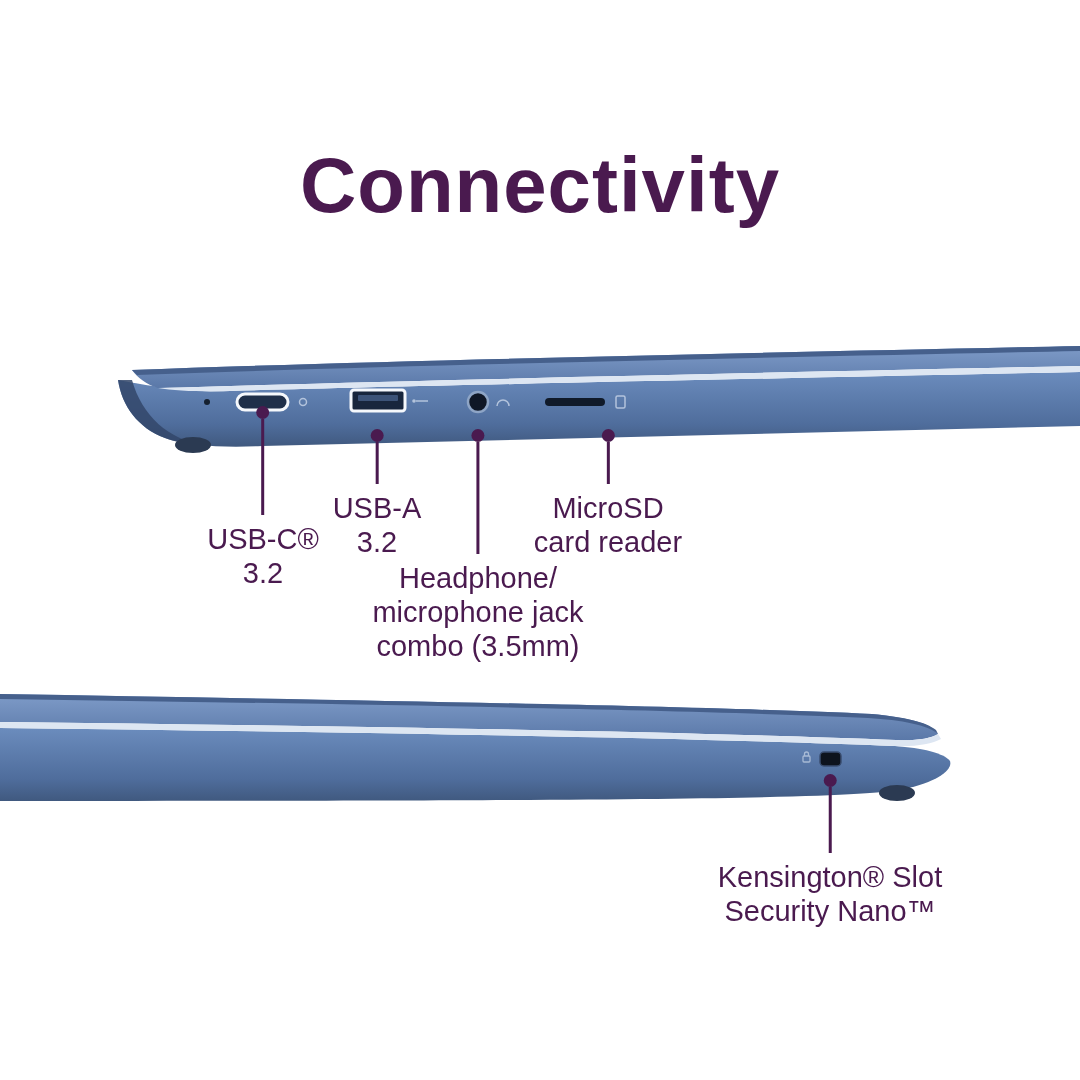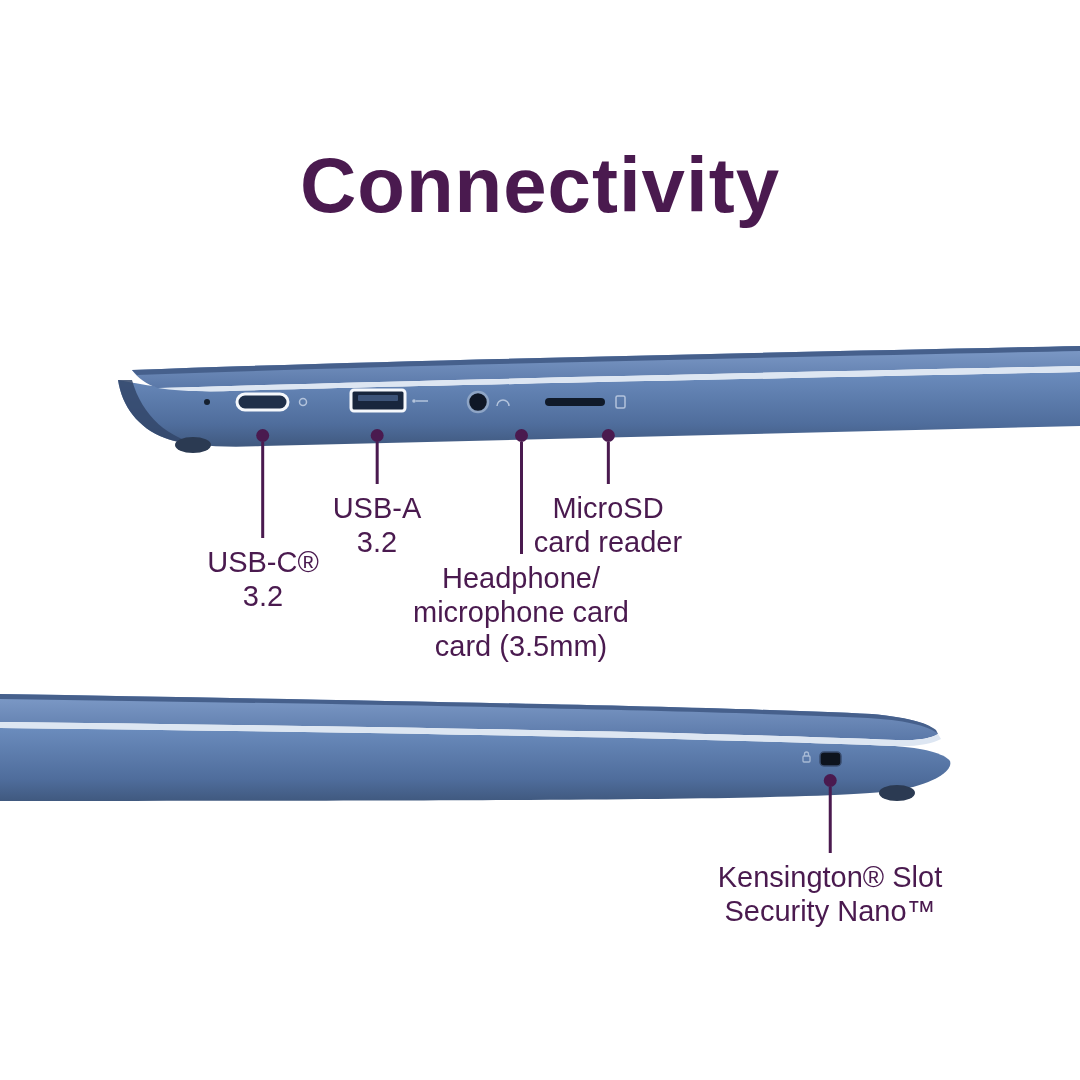--- a/index.html
+++ b/index.html
@@ -110,45 +110,45 @@
     <path d="M0 22 C350 28 700 34 872 42 C912 46 932 52 938 62 C930 67 914 69 896 68 C700 60 350 54 0 50 Z" fill="url(#lidG2)"></path>
     <path d="M0 22 C350 28 700 34 872 42 C905 45 926 50 936 58 L938 62 C928 53 902 48 868 46 C700 38 350 32 0 27 Z" fill="#46608c"></path>
     <path d="M0 50 C350 54 700 60 896 68 C914 69 930 67 938 62 L941 67 C932 72 914 75 895 74 C700 66 350 60 0 56 Z" fill="#dde6f2"></path>
     <rect x="820" y="80" width="21" height="14" rx="4" fill="#0d131d" stroke="#3a4e70" stroke-width="1.5"></rect>
     <g stroke="#c9d6e8" stroke-width="1.3" fill="none" opacity="0.7">
       <rect x="803" y="84" width="7" height="6" rx="1"></rect>
       <path d="M804.5 84 v-2 a2 2 0 0 1 4 0 v2"></path>
     </g>
   </svg>
 
-  <div class="callout" style="left:263px; top:429px;">
+  <div class="callout" style="left:263px; top:406px;">
     <span class="dot"></span>
     <span class="line" style="height:96px"></span>
     <div class="label">
       <div>USB-C®</div>
       <div>3.2</div>
     </div>
   </div>
 
   <div class="callout" style="left:377px; top:429px;">
     <span class="dot"></span>
     <span class="line" style="height:42px"></span>
     <div class="label">
       <div>USB-A</div>
       <div>3.2</div>
     </div>
   </div>
 
-  <div class="callout" style="left:478px; top:429px;margin-left:43px;">
+  <div class="callout" style="left:478px; top:429px;">
     <span class="dot"></span>
     <span class="line" style="height:112px"></span>
     <div class="label">
       <div>Headphone/</div>
-      <div>microphone card</div>
-      <div>card (3.5mm)</div>
+      <div>microphone jack</div>
+      <div>combo (3.5mm)</div>
     </div>
   </div>
 
   <div class="callout" style="left:608px; top:429px;">
     <span class="dot"></span>
     <span class="line" style="height:42px"></span>
     <div class="label">
       <div>MicroSD</div>
       <div>card reader</div>
     </div>

